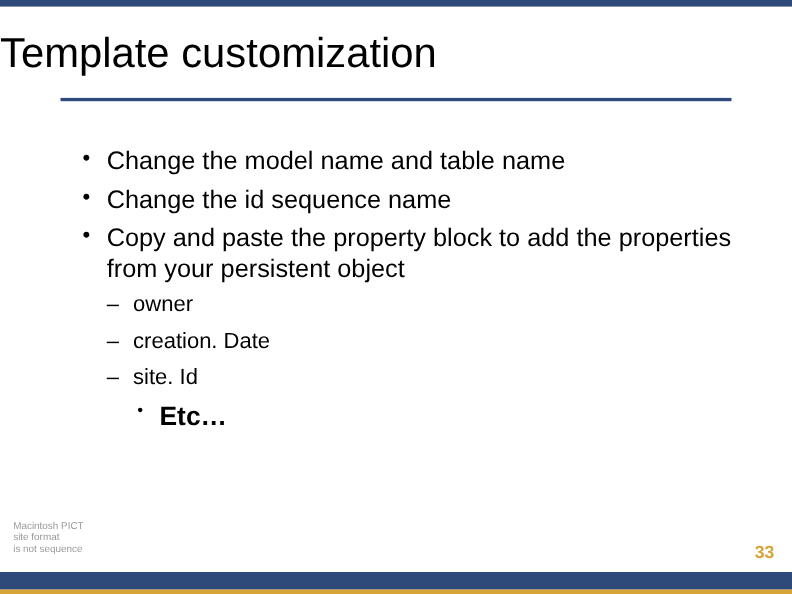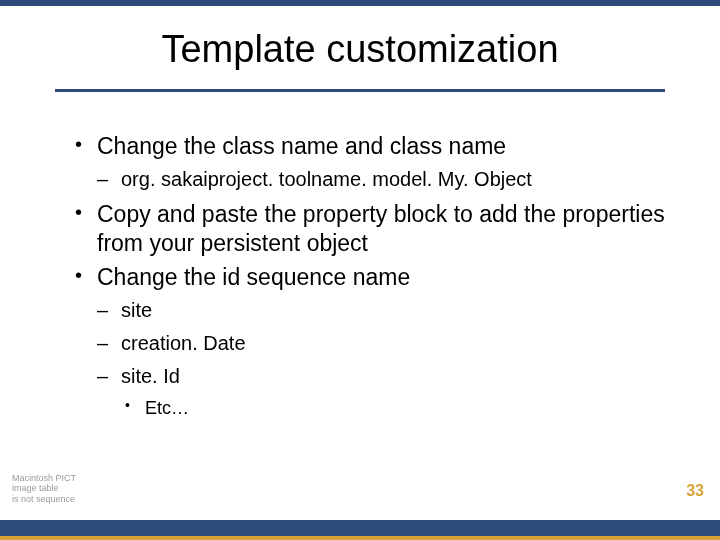--- a/index.html
+++ b/index.html
@@ -21,21 +21,21 @@
     position: absolute;
     top: 0; left: 0;
     width: 100%;
     height: 6px;
     background: #2d4a7a;
   }
   .title {
     font-size: 38px;
     font-weight: 400;
     color: #000;
-    text-align: center;
+    text-align: left;
     padding-top: 28px;
     padding-bottom: 10px;
   }
   .rule {
     margin: 8px 55px 0 55px;
     height: 3px;
     background: #2d4a7a;
   }
   .content {
     padding: 40px 55px 0 75px;
@@ -66,25 +66,26 @@
     margin-bottom: 8px;
   }
   .l2::before {
     content: "–";
     position: absolute;
     left: 0;
     top: 0;
   }
   .l3 {
     list-style: none;
-    font-size: 18px;
+    font-size: 24px;
     position: relative;
     padding-left: 20px;
     margin-left: 50px;
     margin-top: 6px;
+    font-weight: bold;
   }
   .l3::before {
     content: "•";
     position: absolute;
     left: 0;
     top: 0;
     font-size: 14px;
   }
   .placeholder {
     position: absolute;
@@ -107,66 +108,63 @@
     position: absolute;
     bottom: 0;
     left: 0;
     width: 100%;
     height: 4px;
     background: #d9a437;
   }
   .pagenum {
     position: absolute;
     right: 16px;
-    bottom: 40px;
+    bottom: 28px;
     color: #d9a437;
     font-weight: bold;
     font-size: 16px;
   }
 </style>
 </head>
 <body>
 
 <div class="slide">
   <div class="top-bar"></div>
 
   <h1 class="title">Template customization</h1>
   <div class="rule"></div>
 
   <div class="content">
     <div class="l1">
-      <span>Change the class name and class name</span>
-    </div>
-    <div class="l2">
-      <span>org. sakaiproject. toolname. model. My. Object</span>
+      <span>Change the model name and table name</span>
     </div>
 
     <div class="l1">
-      <span>Copy and paste the property block to add the properties from your persistent object</span>
+      <span>Change the id sequence name</span>
     </div>
     <div class="l1">
-      <span>Change the id sequence name</span>
+      <span>Copy and paste the property block to add the properties from your persistent object</span>
     </div>
 
     <div class="l2">
-      <span>site</span>
+      <span>owner</span>
     </div>
     <div class="l2">
       <span>creation. Date</span>
     </div>
     <div class="l2">
       <span>site. Id</span>
     </div>
     <div class="l3">
       <span>Etc…</span>
     </div>
   </div>
 
   <div class="placeholder">
     <div>Macintosh PICT</div>
-    <div>image table</div>
+    <div>site format</div>
     <div>is not sequence</div>
   </div>
 
   <div class="pagenum">33</div>
   <div class="bottom-bar"></div>
   <div class="bottom-gold"></div>
 </div>
 
 </body></html>

